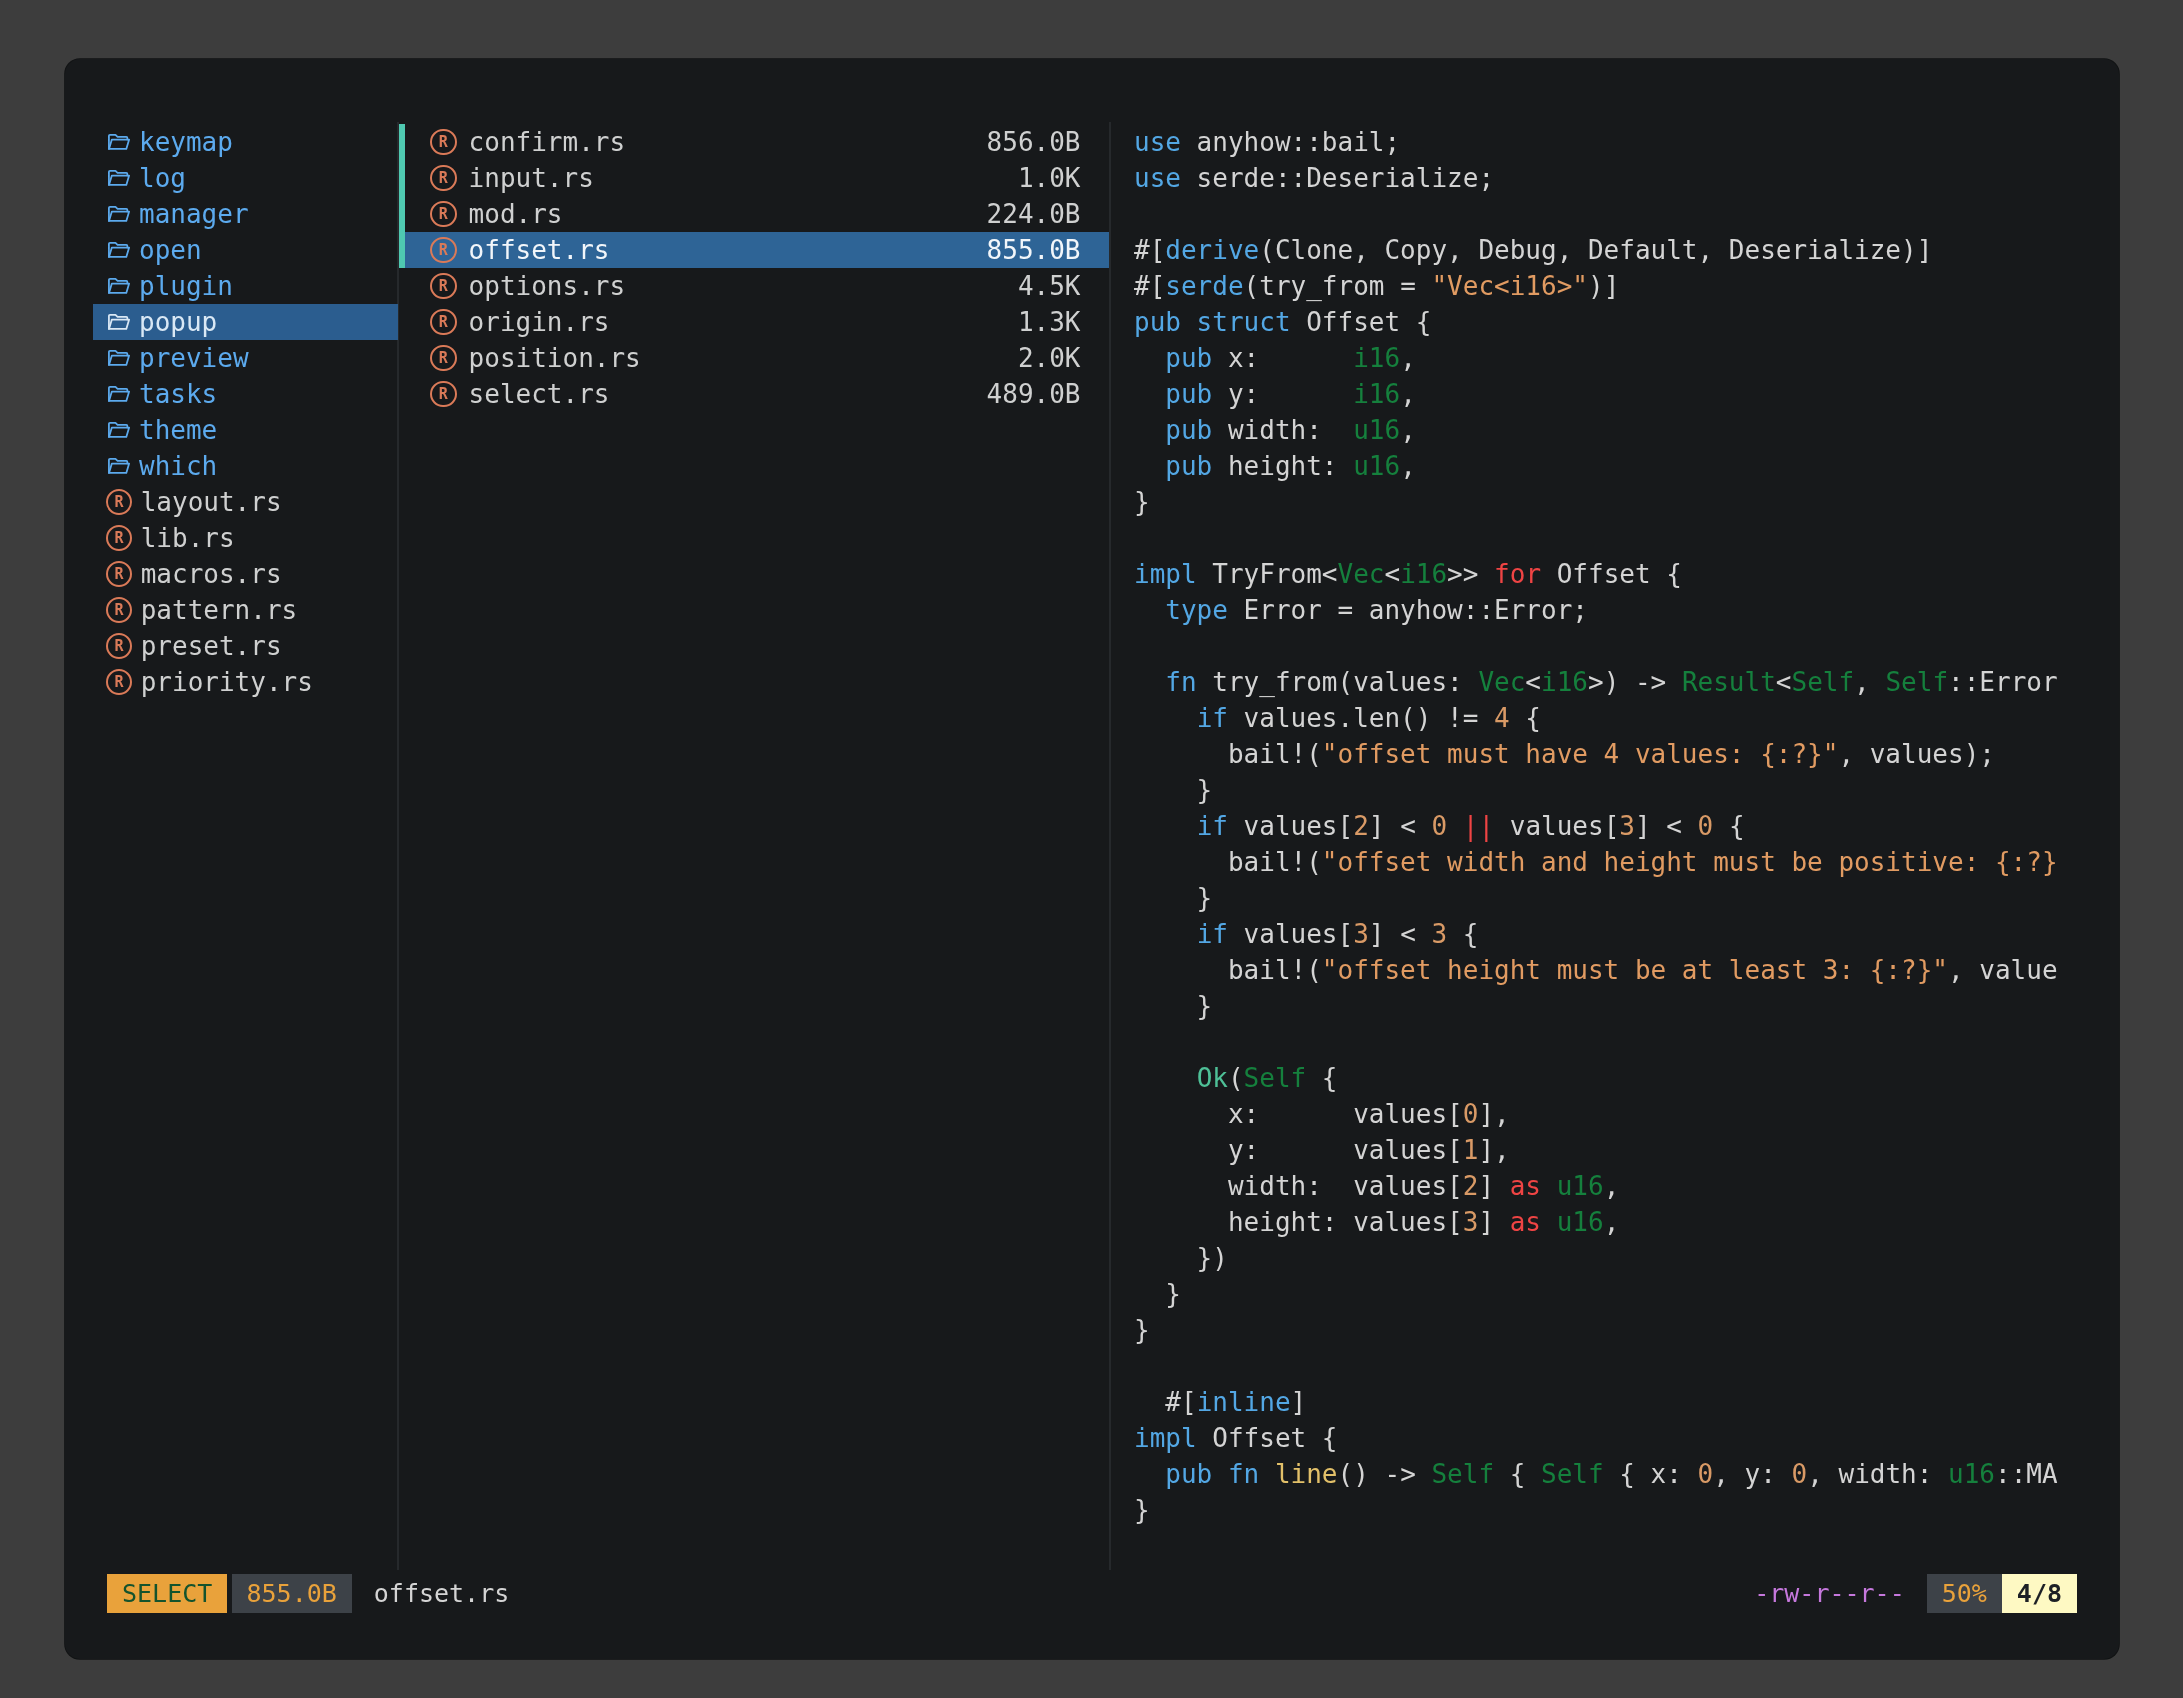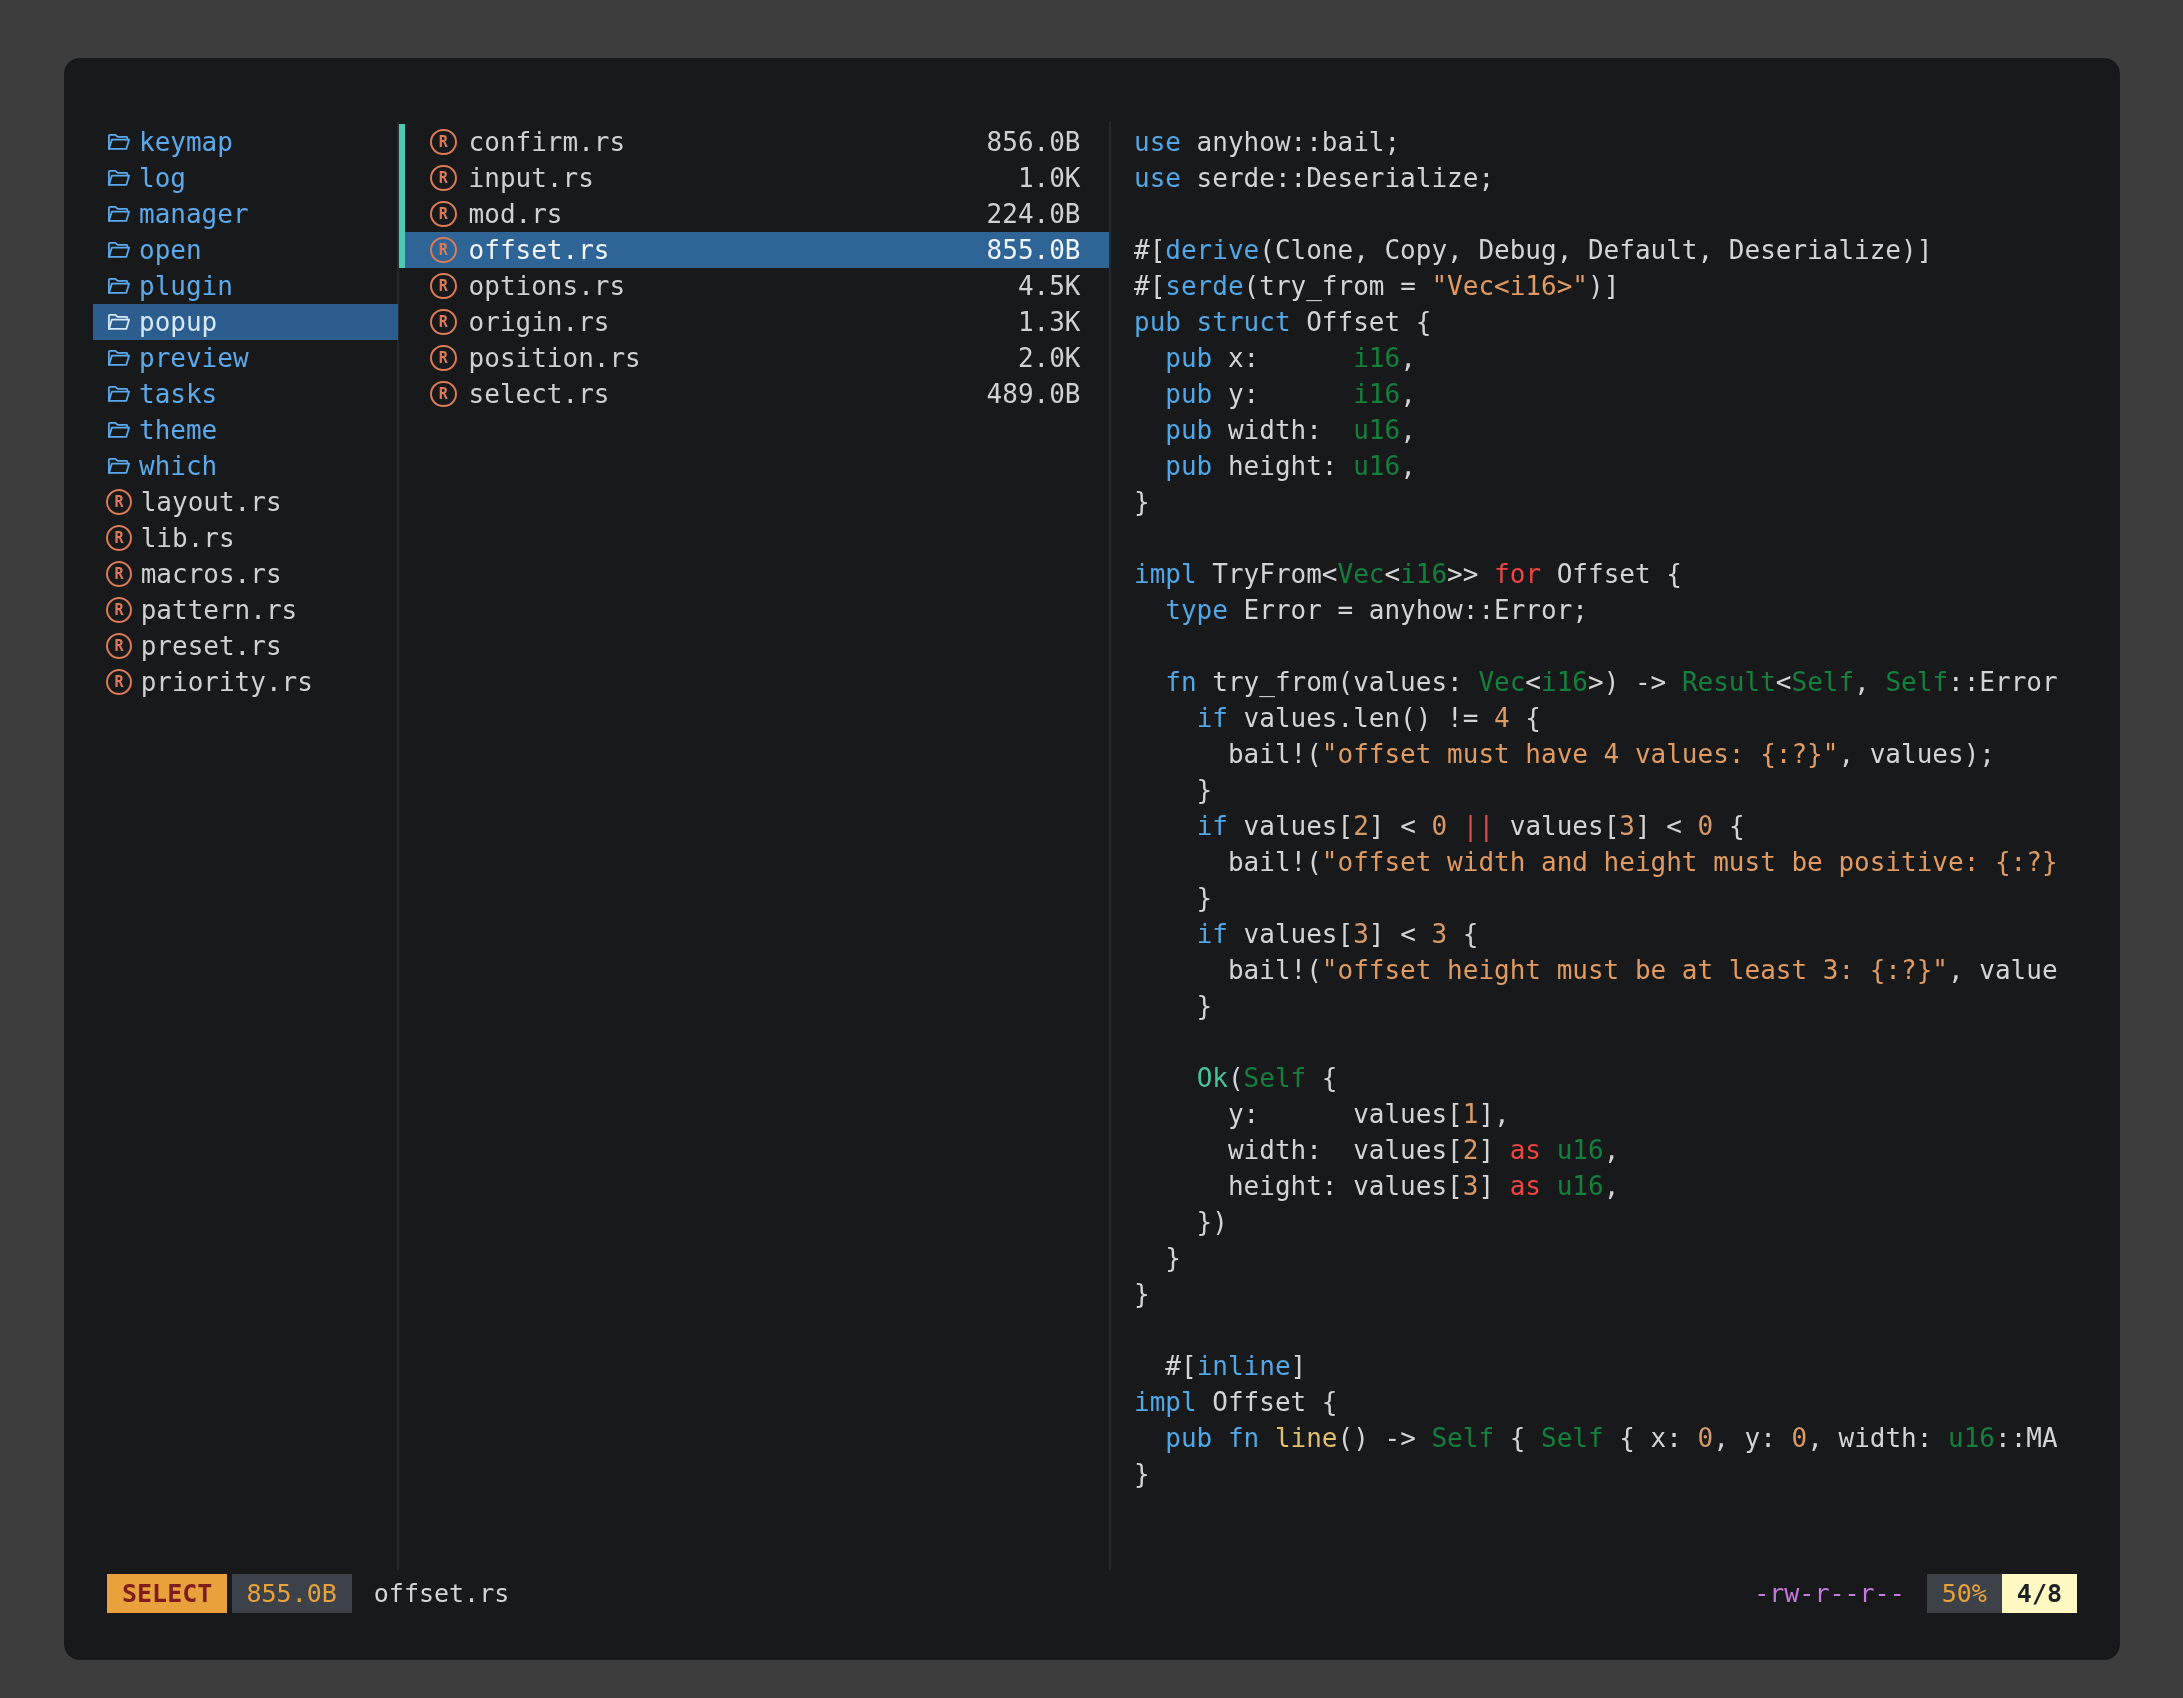--- a/index.html
+++ b/index.html
@@ -51,21 +51,21 @@
   .c-num{color:#d99a66}
   .c-grn{color:#4ec097}
   .c-yel{color:#e2c069}
 
   
   .statusbar{
     position:absolute;left:42px;right:42px;top:1515px;height:39px;
     display:flex;align-items:center;font-size:25px;color:#d4d4d4;
   }
   .badge{display:flex;align-items:center;height:39px;padding:0 15px;white-space:pre;}
-  .badge.mode{background:#e9a23b;color:#7f1d1d;font-weight:bold;}
+  .badge.mode{background:#e9a23b;color:#14532d;font-weight:normal;}
   .badge.size{background:#3d4248;color:#e9a23b;margin-left:4.2px;}
   .status-fname{margin-left:22px;}
   .spacer{flex:1;}
   .perm{color:#c678dd;margin-right:22px;white-space:pre;}
   .badge.pct{background:#3d4248;color:#e9a23b;}
   .badge.pos{background:#fef9c3;color:#1d2025;font-weight:bold;}
 </style>
 </head>
 <body>
 
@@ -263,20 +263,21 @@
         <div class="cline"><span class="c-fg">      bail!(</span><span class="c-str">"offset must have 4 values: {:?}"</span><span class="c-fg">, values);</span></div>
         <div class="cline"><span class="c-fg">    }</span></div>
         <div class="cline"><span class="c-fg">    </span><span class="c-kw">if</span><span class="c-fg"> values[</span><span class="c-num">2</span><span class="c-fg">] &lt; </span><span class="c-num">0</span><span class="c-fg"> </span><span class="c-kw2">||</span><span class="c-fg"> values[</span><span class="c-num">3</span><span class="c-fg">] &lt; </span><span class="c-num">0</span><span class="c-fg"> {</span></div>
         <div class="cline"><span class="c-fg">      bail!(</span><span class="c-str">"offset width and height must be positive: {:?}</span></div>
         <div class="cline"><span class="c-fg">    }</span></div>
         <div class="cline"><span class="c-fg">    </span><span class="c-kw">if</span><span class="c-fg"> values[</span><span class="c-num">3</span><span class="c-fg">] &lt; </span><span class="c-num">3</span><span class="c-fg"> {</span></div>
         <div class="cline"><span class="c-fg">      bail!(</span><span class="c-str">"offset height must be at least 3: {:?}"</span><span class="c-fg">, value</span></div>
         <div class="cline"><span class="c-fg">    }</span></div>
         <div class="cline"></div>
         <div class="cline"><span class="c-fg">    </span><span class="c-grn">Ok</span><span class="c-fg">(</span><span class="c-ty">Self</span><span class="c-fg"> {</span></div>
+        <div class="cline"><span class="c-fg">      x:      values[</span><span class="c-num">0</span><span class="c-fg">],</span></div>
         <div class="cline"><span class="c-fg">      y:      values[</span><span class="c-num">1</span><span class="c-fg">],</span></div>
         <div class="cline"><span class="c-fg">      width:  values[</span><span class="c-num">2</span><span class="c-fg">] </span><span class="c-kw2">as</span><span class="c-fg"> </span><span class="c-ty">u16</span><span class="c-fg">,</span></div>
         <div class="cline"><span class="c-fg">      height: values[</span><span class="c-num">3</span><span class="c-fg">] </span><span class="c-kw2">as</span><span class="c-fg"> </span><span class="c-ty">u16</span><span class="c-fg">,</span></div>
         <div class="cline"><span class="c-fg">    })</span></div>
         <div class="cline"><span class="c-fg">  }</span></div>
         <div class="cline"><span class="c-fg">}</span></div>
         <div class="cline"></div>
         <div class="cline"><span class="c-fg">  #[</span><span class="c-kw">inline</span><span class="c-fg">]</span></div>
         <div class="cline"><span class="c-kw">impl</span><span class="c-fg"> Offset {</span></div>
         <div class="cline"><span class="c-fg">  </span><span class="c-kw">pub fn</span><span class="c-fg"> </span><span class="c-yel">line</span><span class="c-fg">() -&gt; </span><span class="c-ty">Self</span><span class="c-fg"> { </span><span class="c-ty">Self</span><span class="c-fg"> { x: </span><span class="c-num">0</span><span class="c-fg">, y: </span><span class="c-num">0</span><span class="c-fg">, width: </span><span class="c-ty">u16</span><span class="c-fg">::MA</span></div>

